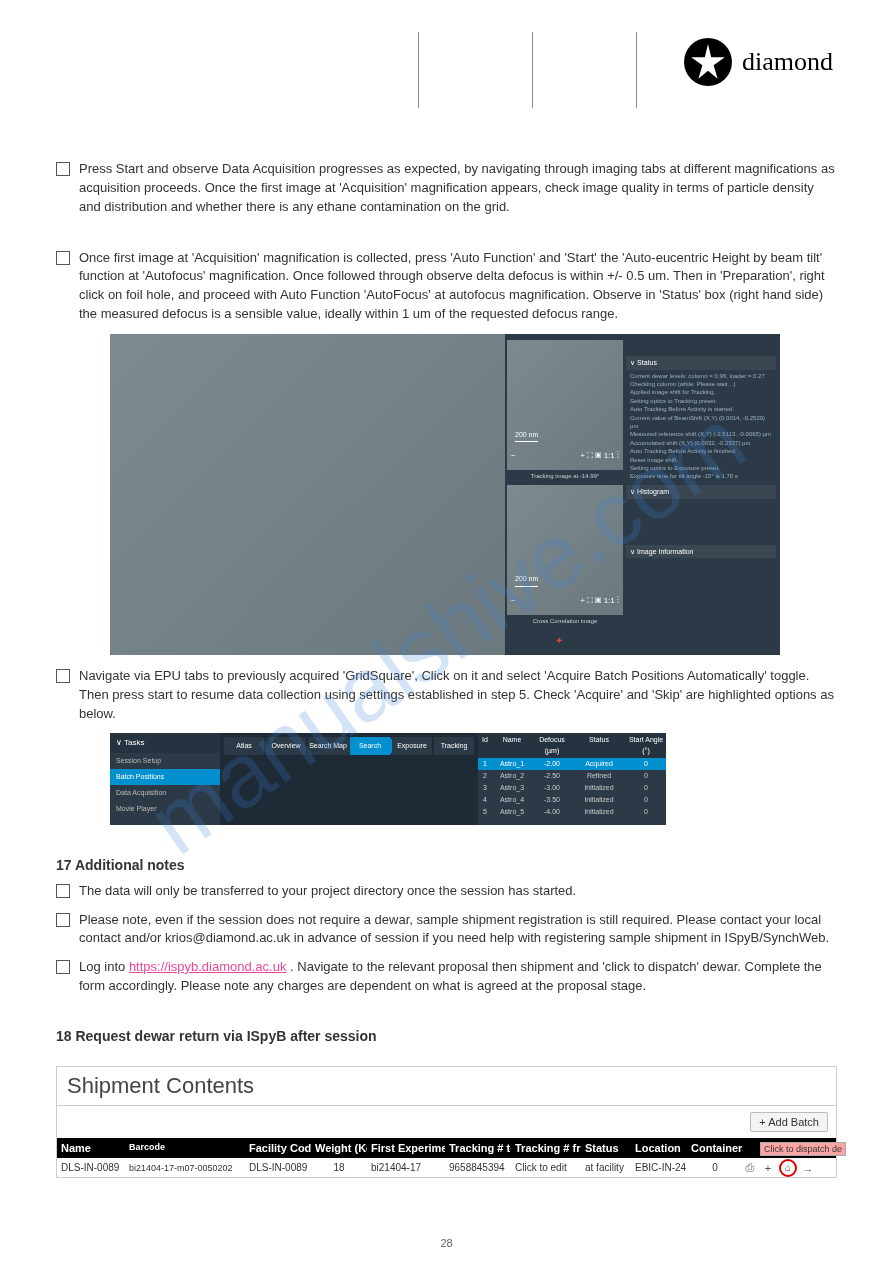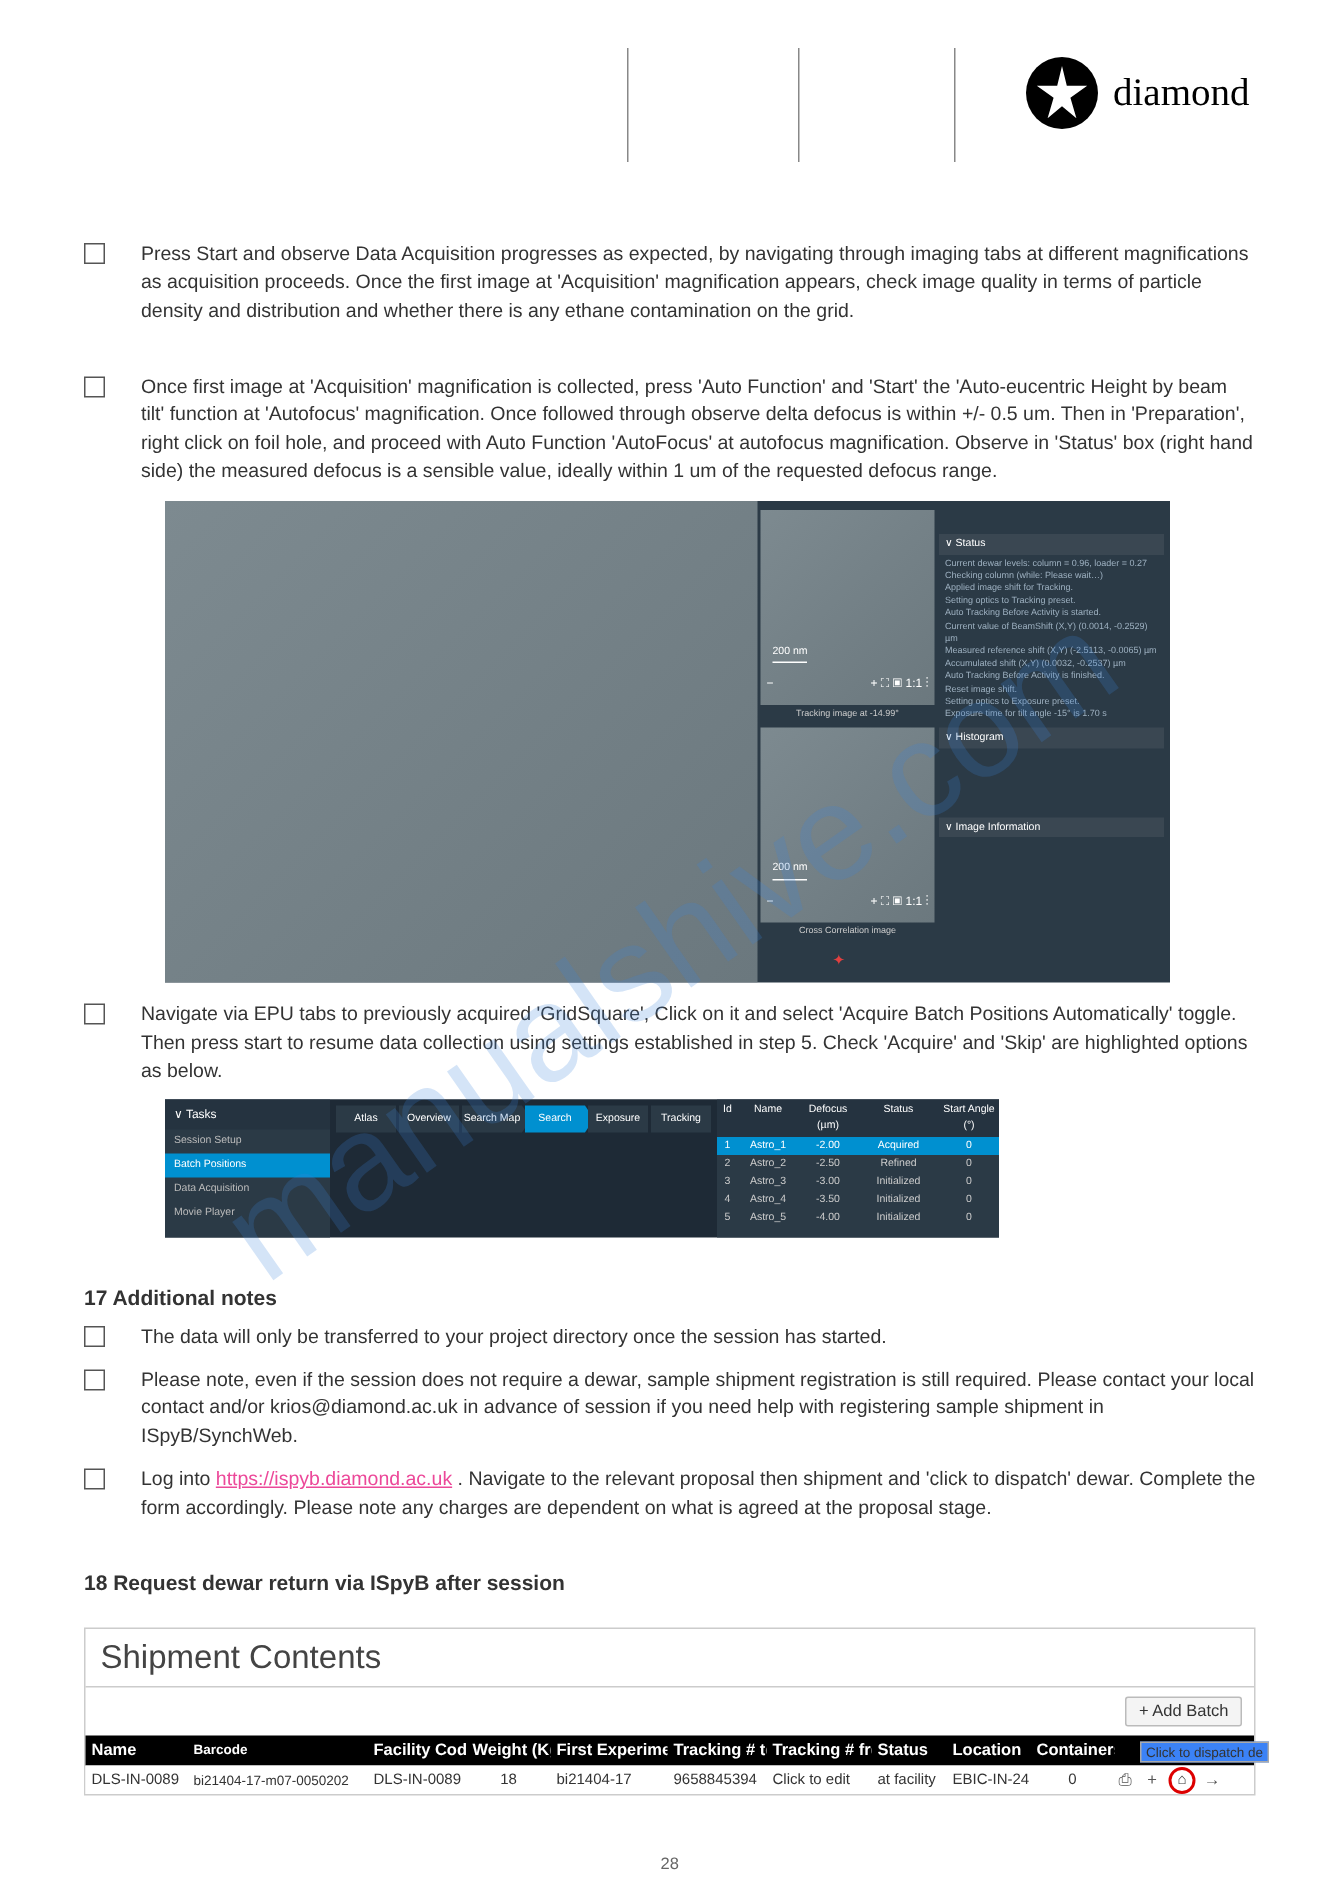--- a/index.html
+++ b/index.html
@@ -11,21 +11,21 @@
     position: relative;
     color: #333;
   }
   .header { height: 110px; position: relative; }
   .header-divider { position: absolute; top: 32px; width: 1px; height: 76px; background: #888; }
   .logo-wrap { position: absolute; right: 60px; top: 38px; display: flex; align-items: center; gap: 10px; }
   .logo-circle { width: 48px; height: 48px; border-radius: 50%; background: #000; position: relative; }
   .logo-star { position: absolute; top: 50%; left: 50%; width: 40px; height: 40px; transform: translate(-50%, -50%); fill: #fff; }
   .logo-text { font-family: Georgia, serif; font-size: 26px; font-weight: 400; color: #000; }
   .body-text { padding: 50px 56px 0 56px; font-size: 13px; line-height: 1.45; color: #333; }
-  .bullet-row { display: flex; align-items: flex-start; gap: 24px; margin-bottom: 10px; }
+  .bullet-row { display: flex; align-items: flex-start; gap: 9px; margin-bottom: 10px; }
   .checkbox { width: 14px; height: 14px; border: 1.5px solid #555; flex: 0 0 14px; margin-top: 2px; }
   .bullet-content { flex: 1; }
   .screenshot1 { width: 670px; height: 321px; margin: 8px 0 8px 54px; background: #2b3a46; position: relative; overflow: hidden; }
   .main-img { position: absolute; left: 0; top: 0; width: 395px; height: 321px; background: linear-gradient(135deg, #7d8a90, #6b787e); }
   .side-wrap { position: absolute; left: 397px; top: 6px; width: 116px; }
   .side-img { width: 116px; height: 130px; background: linear-gradient(135deg, #7d8a90, #6b787e); margin-bottom: 2px; position: relative; }
   .side-img .scale { position: absolute; bottom: 28px; left: 8px; color: #fff; font-size: 7px; border-bottom: 1px solid #fff; padding-bottom: 1px; }
   .side-img .toolbar { position: absolute; bottom: 8px; left: 4px; right: 4px; display: flex; justify-content: space-between; font-size: 8px; color: #fff; }
   .side-caption { font-size: 6px; color: #ccc; text-align: center; margin-bottom: 4px; }
   .status-panel { position: absolute; right: 4px; top: 18px; width: 150px; font-size: 6px; color: #aab; line-height: 1.4; }
@@ -70,21 +70,21 @@
   .sc-wt { width: 56px; text-align: center; }
   .sc-exp { width: 78px; }
   .sc-tt { width: 66px; }
   .sc-tf { width: 70px; }
   .sc-stat { width: 50px; }
   .sc-loc { width: 56px; }
   .sc-cont { width: 56px; text-align: center; }
   .sc-act { width: 80px; display: flex; gap: 4px; align-items: center; font-size: 11px; }
   .act-icon { width: 14px; text-align: center; color: #555; }
   .home-circle { width: 18px; height: 18px; border: 2px solid #d00; border-radius: 50%; display: flex; align-items: center; justify-content: center; font-size: 10px; color: #333; }
-  .tooltip-box { position: absolute; right: -10px; top: -16px; background: #3b82f6; border: 1px solid #aaa; font-size: 9px; padding: 1px 3px; color: #333; }
+  .tooltip-box { position: absolute; right: -10px; top: -16px; background: #fca5a5; border: 1px solid #aaa; font-size: 9px; padding: 1px 3px; color: #333; }
 
   .watermark { position: absolute; left: 50%; top: 50%; transform: translate(-50%, -50%) rotate(-35deg); font-size: 90px; color: rgba(60, 130, 220, 0.22); font-weight: 400; pointer-events: none; z-index: 50; white-space: nowrap; }
   .page-num { position: absolute; bottom: 14px; left: 50%; transform: translateX(-50%); font-size: 11px; color: #666; }
 </style>
 </head>
 <body>
 
 <div class="watermark">manualshive.com</div>
 
 <div class="header">

